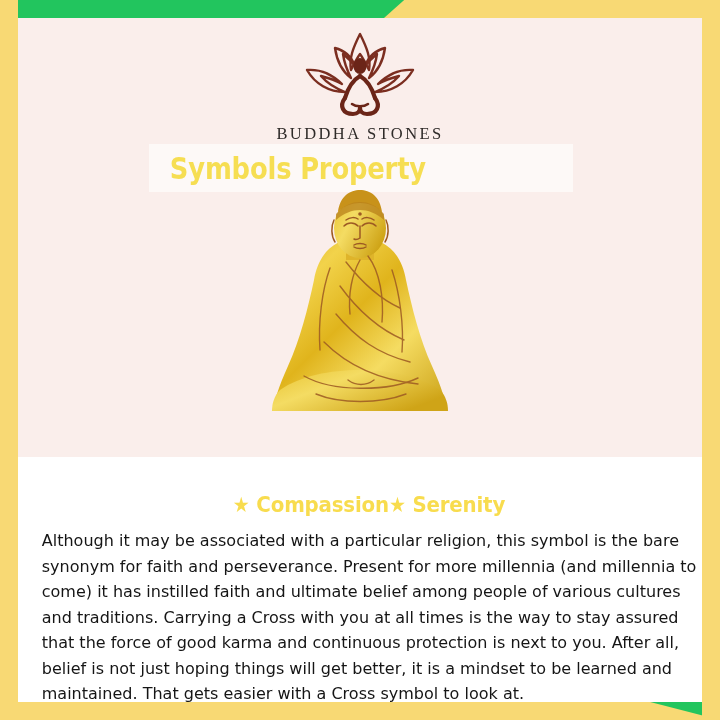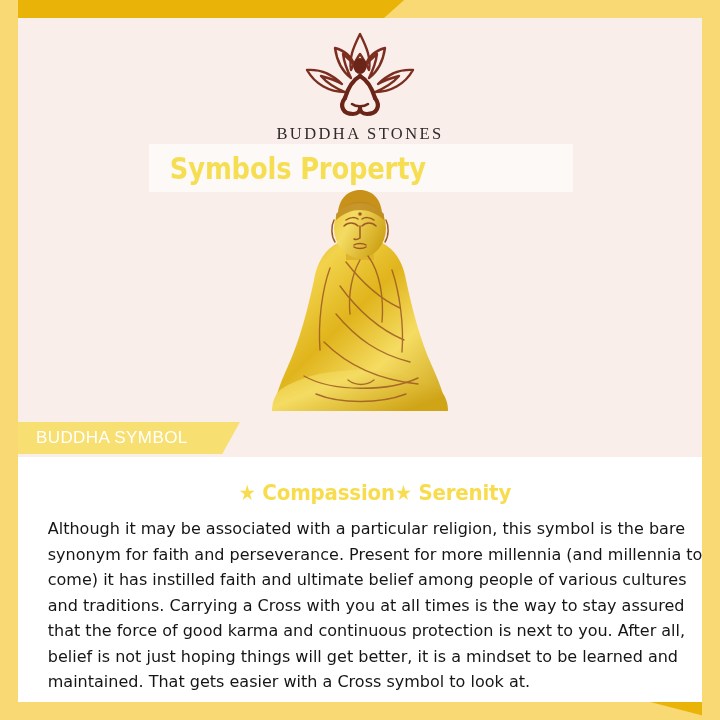--- a/index.html
+++ b/index.html
@@ -14,21 +14,21 @@
     font-family: "Liberation Sans", sans-serif;
     background: #ffffff;
     position: relative;
   }
 
   
   #stage {
     position: relative;
     width: 720px;
     height: 720px;
-    background: #eab308;
+    background: #22c55e;
     overflow: hidden;
   }
 
   
   .deco-top-right {
     position: absolute;
     top: 0;
     left: 404px;
     width: 316px;
     height: 18px;
@@ -168,25 +168,25 @@
     font-size: 17px;
     color: #ffffff;
     letter-spacing: 0.4px;
     white-space: nowrap;
   }
 
   
   .content {
     position: absolute;
     top: 439px;
-    left: 15px;
+    left: 9px;
     width: 684px;
     height: 245px;
     background: #ffffff;
-    padding: 4px 8px;
+    padding: 16px 8px;
   }
 
   .subtitle {
     margin-top: 19px;
     text-align: center;
     font-family: "DejaVu Sans", sans-serif;
     font-weight: 700;
     font-size: 22px;
     color: #f8dc4e;
     letter-spacing: -0.2px;
@@ -320,23 +320,20 @@
             <path d="M100 36 L 100 48 C 97 50, 96 50, 94 49"></path>
             <path d="M94 55 C 97 53, 103 53, 106 55"></path>
             <path d="M94 57 C 97 59, 103 59, 106 57"></path>
             <path d="M74 30 C 71 36, 71 46, 75 52"></path>
             <path d="M126 30 C 129 36, 129 46, 125 52"></path>
           </g>
           <circle cx="100" cy="24" r="1.8" fill="#9d5a23"></circle>
         </svg>
       </div>
 
-      <div class="symbol-tag">
-        <span class="symbol-tag-text">BUDDHA SYMBOL</span>
-      </div>
     </div>
 
     <div class="content">
       <div class="subtitle"><span class="star">★</span><span> Compassion</span><span class="star">★</span><span> Serenity</span></div>
 
       <p class="body-copy">Although it may be associated with a particular religion, this symbol is the bare synonym for faith and perseverance. Present for more millennia (and millennia to come) it has instilled faith and ultimate belief among people of various cultures and traditions. Carrying a Cross with you at all times is the way to stay assured that the force of good karma and continuous protection is next to you. After all, belief is not just hoping things will get better, it is a mindset to be learned and maintained. That gets easier with a Cross symbol to look at.</p>
     </div>
 
   </div>
 </div>

